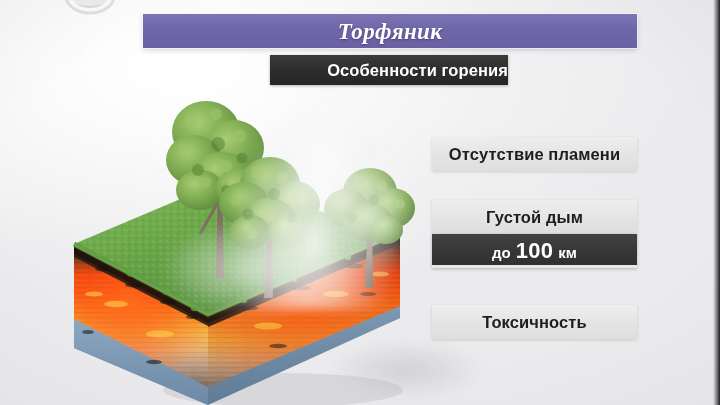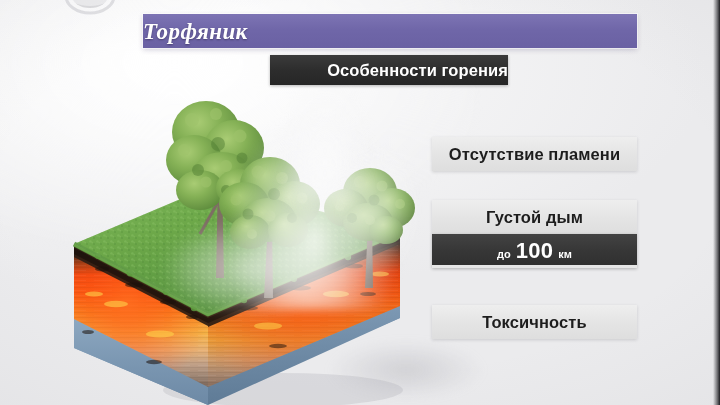--- a/index.html
+++ b/index.html
@@ -61,20 +61,21 @@
   .title-banner {
     position: absolute;
     left: 143px;
     top: 14px;
     width: 494px;
     height: 34px;
     background: linear-gradient(180deg, #7d74b4 0%, #6f66a8 48%, #6a61a3 100%);
     box-shadow: 0 0 0 1px rgba(255,255,255,.55), 0 2px 5px rgba(60,50,100,.22);
     display: flex;
     align-items: center;
+    justify-content: center;
   }
   .title-banner .txt {
     font-family: "Liberation Serif", serif;
     font-style: italic;
     font-weight: bold;
     font-size: 23px;
     color: #ffffff;
     letter-spacing: .4px;
     text-shadow: 0 1px 2px rgba(40,32,70,.55);
     line-height: 1;
@@ -134,21 +135,21 @@
     background: linear-gradient(180deg, #434343 0%, #373737 52%, #303030 100%);
     border-bottom: 3px solid #e6e6e6;
     display: flex;
     align-items: baseline;
     justify-content: center;
     gap: 5px;
     padding-top: 6px;
     box-shadow: 0 1px 3px rgba(0,0,0,.25);
   }
   .chip-dark .small {
-    font-size: 11px;
+    font-size: 15px;
     font-weight: bold;
     color: #ffffff;
     line-height: 1;
   }
   .chip-dark .big {
     font-size: 22px;
     font-weight: bold;
     color: #ffffff;
     line-height: 1;
     letter-spacing: .3px;

